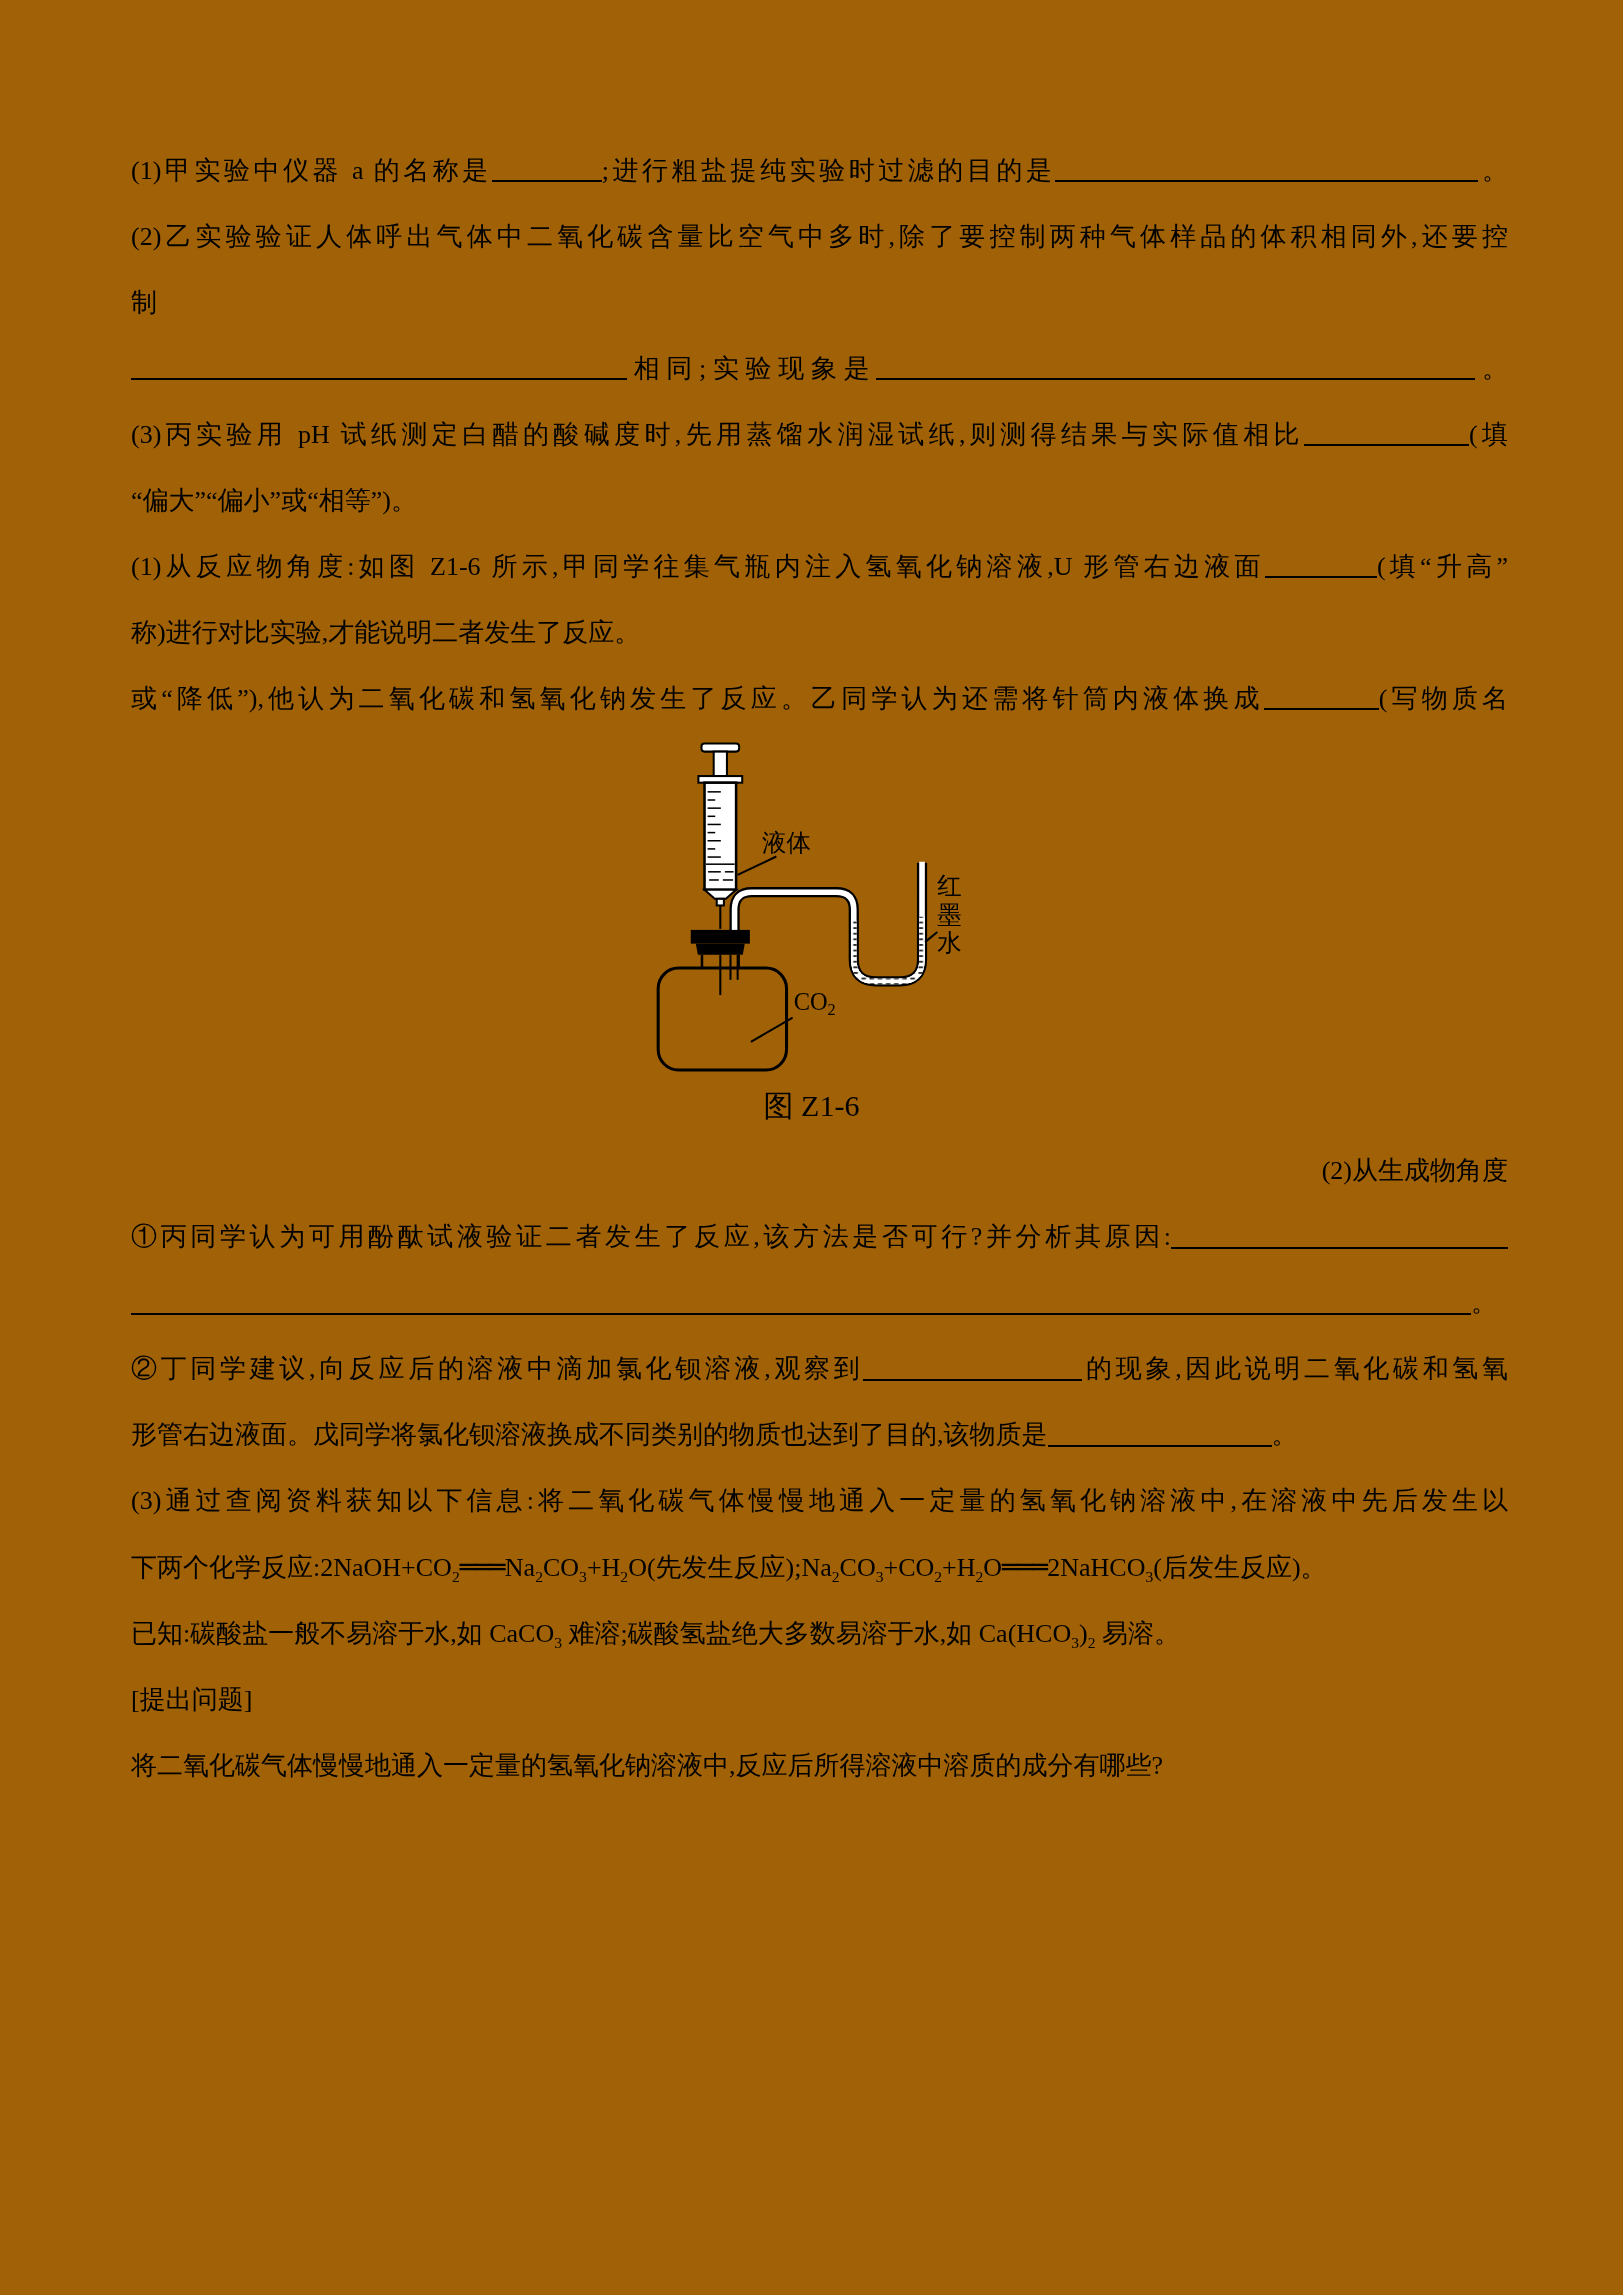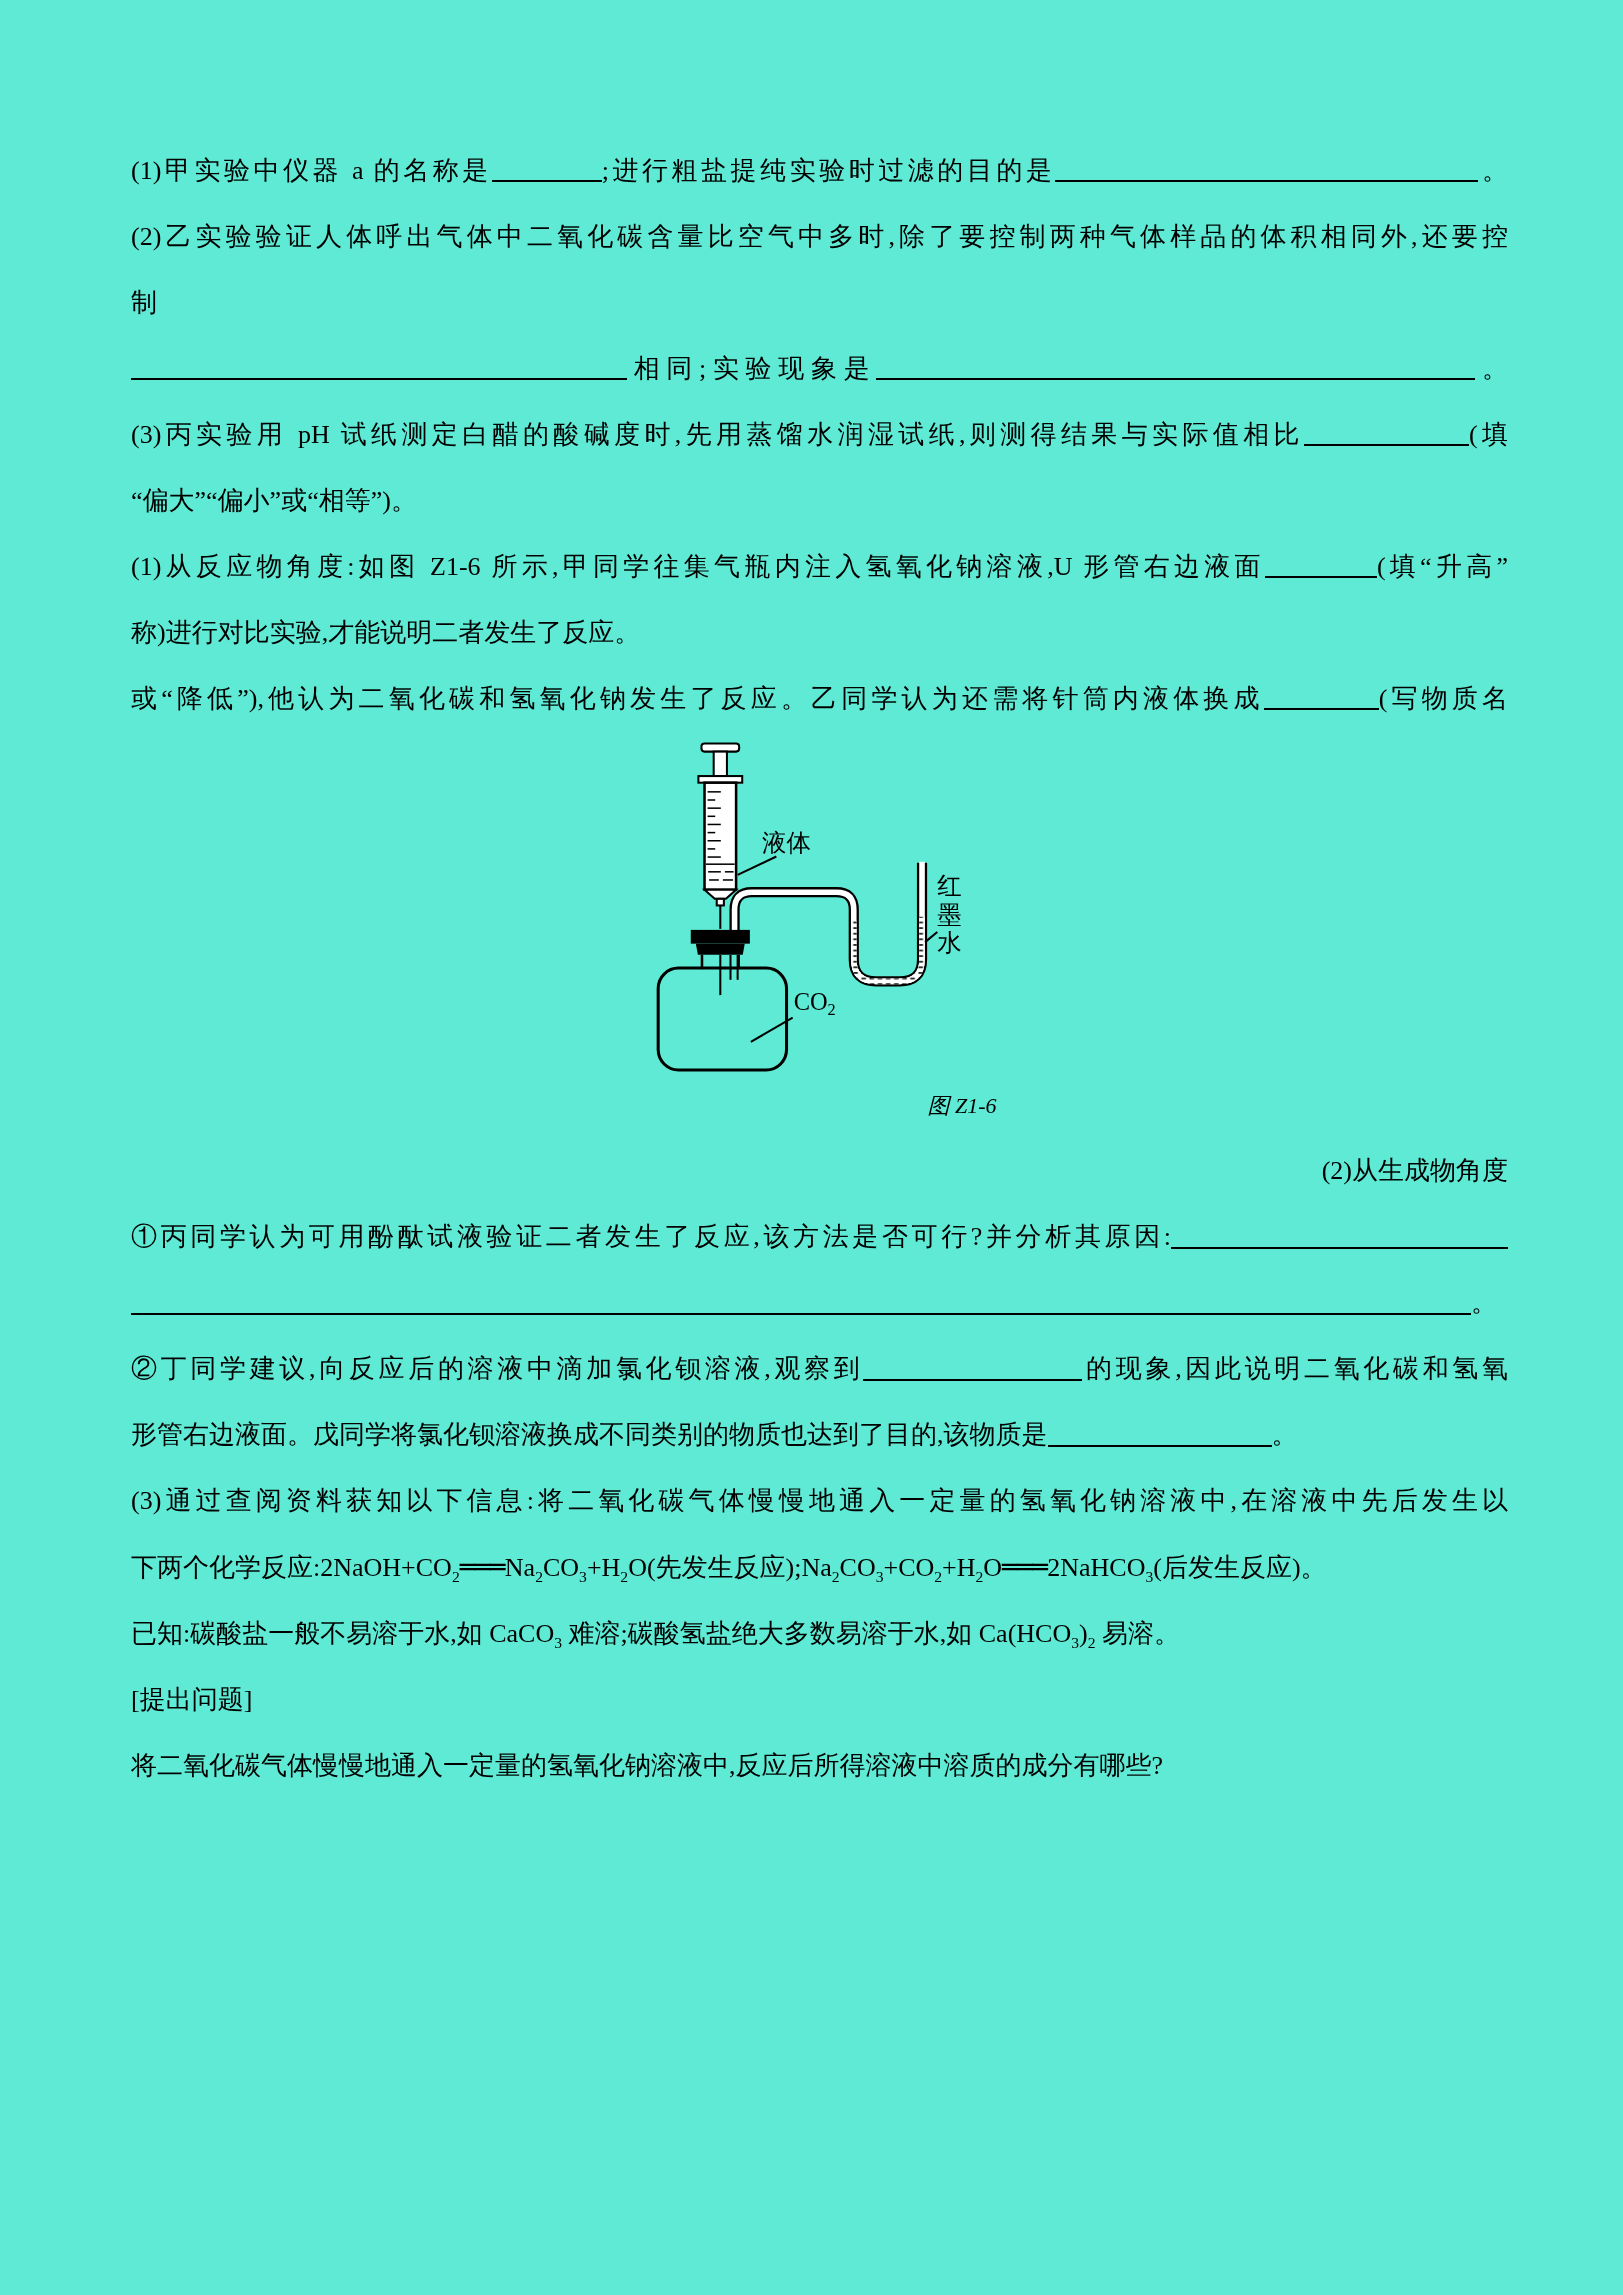--- a/index.html
+++ b/index.html
@@ -2,21 +2,21 @@
 <html style="font-size:9px"><head>
 <meta charset="utf-8">
 <style>
   * { box-sizing: border-box; }
   html, body { margin: 0; padding: 0; }
   body {
     width: 1623px; height: 2295px;
     background: #ffffff; color: #000000;
     font-family: "Liberation Serif", "DejaVu Serif", serif;
   }
-  .page { position: relative; width: 1623px; height: 2295px; overflow: hidden; background: #5eead4; }
+  .page { position: relative; width: 1623px; height: 2295px; overflow: hidden; background: #a16207; }
   .content { padding-left: 131px; padding-right: 115px; }
   [data-name="content-top"] { padding-top: 138px; }
   p.line {
     margin: 0;
     font-size: 26px;
     line-height: 66px;
     color: #000;
   }
   p.stretch { text-align: justify; text-align-last: justify; }
   .blank {
@@ -35,25 +35,24 @@
   [data-pid="p18-2-2a"] { margin-top: 46px; }
   [data-pid="p-ask-h"]  { margin-top: 56px; }
 
   figure.apparatus {
     margin: 7.9px auto 3.4px auto;
     width: 370px;
     text-align: center;
   }
   figure.apparatus svg { display: block; margin: 0 auto; }
   figcaption.caption {
-    font-size: 22px;
+    font-size: 30px;
     line-height: 58px;
-    text-align: right;
+    text-align: center;
     color: #000;
-    font-style: italic;
   }
   .flabel { font-size: 48px; font-family: "Liberation Serif", "DejaVu Serif", serif; }
   .fsub   { font-size: 32px; }
 </style>
 </head>
 <body>
 
 <div class="page" data-name="worksheet-page">
 
   <div class="content" data-name="content-top">

